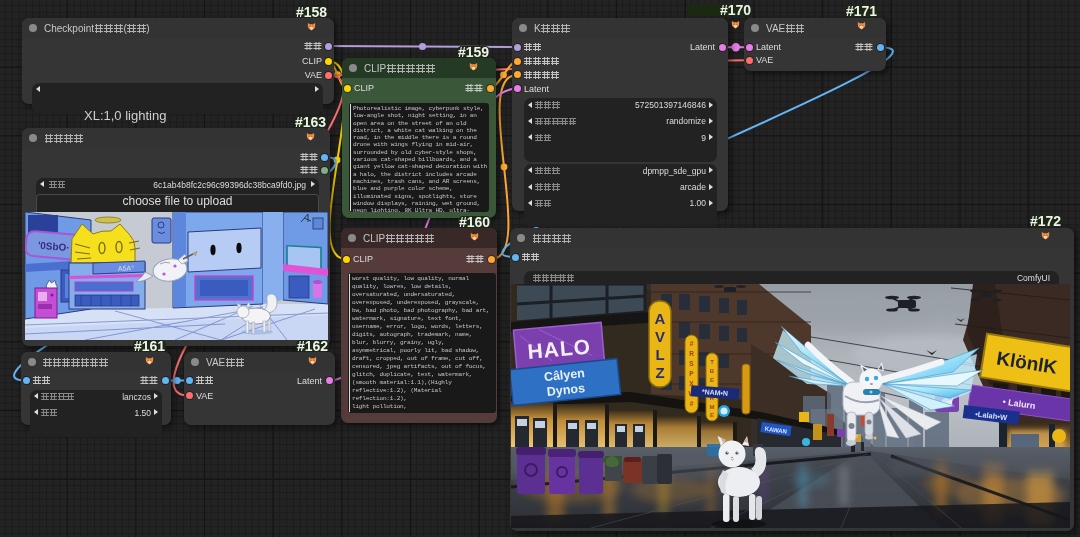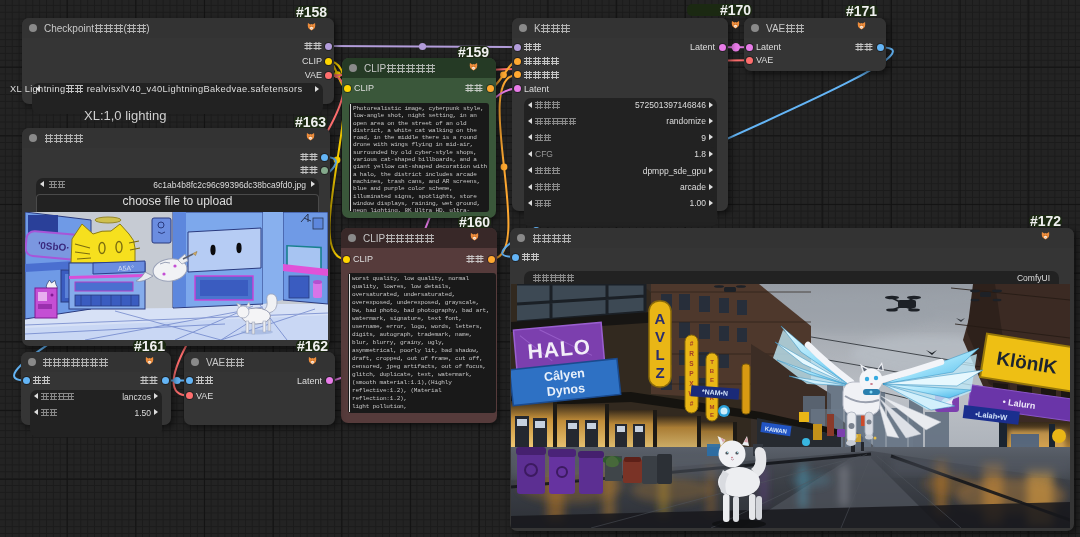--- a/index.html
+++ b/index.html
@@ -67,21 +67,20 @@
  <div class="port" style="left:306px;top:28px;background:#B39DDB;"></div>
  <div class="pr" style="left:300px;top:28px;"><i class="z"></i><i class="z"></i></div>
  <div class="port" style="left:306px;top:43px;background:#FFD500;"></div>
  <div class="pr" style="left:300px;top:43px;">CLIP</div>
  <div class="port" style="left:306px;top:57.3px;background:#FF6E6E;"></div>
  <div class="pr" style="left:300px;top:57.3px;">VAE</div>
  <div class="pill" style="left:10px;top:64.5px;width:291px;">
    <div class="aL"></div>
       <div class="aR"></div>
  </div>
- <div style="position:absolute;left:-12px;top:64px;height:13px;line-height:14px;font-size:9.3px;letter-spacing:.35px;color:#ddd;white-space:nowrap;">XL Lightning<i class="z"></i><i class="z"></i> realvisxlV40_v40LightningBakedvae.safetensors</div>
  <div style="position:absolute;left:62px;top:64px;font-size:13px;color:#cfcfcf;white-space:nowrap;margin-top:26px;">XL:1,0 lighting</div>
 </div>
 <div class="badge" style="left:295px;top:6px;width:33px;">#158 <svg class="fox" width="9" height="9" viewBox="0 0 24 24">
       <path fill="#ef8e3d" d="M2.5 2.5 L9 6.5 L12 5.5 L15 6.5 L21.5 2.5 L22 10 Q22 16 17 19.5 L12 22.5 L7 19.5 Q2 16 2 10 Z"></path>
       <path fill="#fdf3e7" d="M7.5 14.5 Q12 12.5 16.5 14.5 L14.5 19.5 Q12 21.5 9.5 19.5 Z"></path>
       <circle cx="8.3" cy="11" r="1.3" fill="#6b3a16"></circle>
       <circle cx="15.7" cy="11" r="1.3" fill="#6b3a16"></circle>
       <path fill="#6b3a16" d="M10.8 16.5 h2.4 l-1.2 1.6 z"></path>
     </svg></div>
 
@@ -295,26 +294,20 @@
       <div class="aL"></div>
       <div class="aR"></div>
       <div class="wl"><i class="z"></i><i class="z"></i><i class="z"></i><i class="z"></i><i class="z"></i></div>
       <div class="wv">randomize</div>
     </div>
  <div class="pill" style="left:12px;top:112.8px;width:193px;">
       <div class="aL"></div>
       <div class="aR"></div>
       <div class="wl"><i class="z"></i><i class="z"></i></div>
       <div class="wv">9</div>
-    </div>
- <div class="pill" style="left:12px;top:129.2px;width:193px;">
-      <div class="aL"></div>
-      <div class="aR"></div>
-      <div class="wl">CFG</div>
-      <div class="wv">1.8</div>
     </div>
  <div class="pill" style="left:12px;top:145.6px;width:193px;">
       <div class="aL"></div>
       <div class="aR"></div>
       <div class="wl"><i class="z"></i><i class="z"></i><i class="z"></i></div>
       <div class="wv">dpmpp_sde_gpu</div>
     </div>
  <div class="pill" style="left:12px;top:162px;width:193px;">
       <div class="aL"></div>
       <div class="aR"></div>

